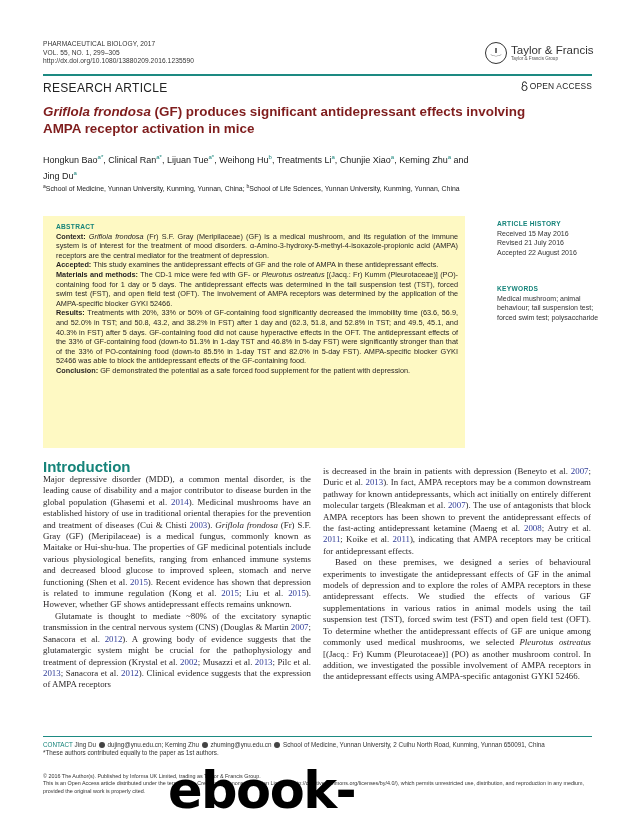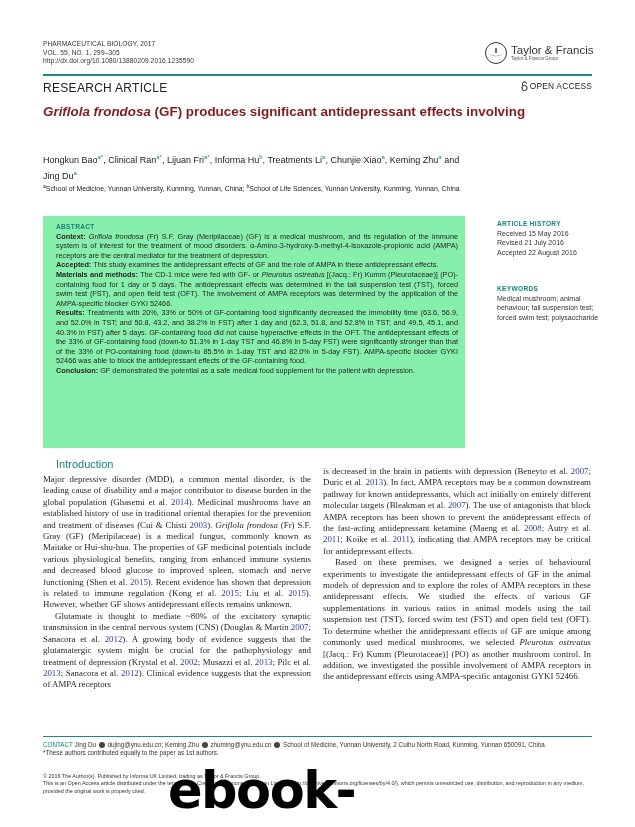--- a/index.html
+++ b/index.html
@@ -12,27 +12,27 @@
   .tf-logo { left:485px; top:42px; display:flex; align-items:center; gap:4px; }
   .tf-circle { width:22px; height:22px; border:1.4px solid #333; border-radius:50%; position:relative; box-sizing:border-box; }
   .tf-name { font-size:11.5px; color:#333; line-height:11px; }
   .tf-sub { font-size:4.6px; color:#555; }
   .title { left:43px; top:103px; width:560px; font-size:13.4px; line-height:17px; color:#7f1d1d; font-weight:bold; }
   .title i { font-style:italic; font-weight:bold; }
   .authors { left:43px; top:151px; width:560px; font-size:9px; line-height:13px; color:#222; }
   .authors sup { color:#16847a; font-size:6px; }
   .affil { left:43px; top:183px; width:580px; font-size:6.9px; color:#222; }
   .affil sup { font-size:5px; }
-  .abstract-box { left:43px; top:216px; width:422px; height:232px; background:#86efac; }
+  .abstract-box { left:43px; top:216px; width:422px; height:232px; background:#fef9c3; }
   .abstract-inner { position:absolute; left:13px; top:6px; width:402px; font-size:7.3px; line-height:9.6px; color:#231f20; text-align:justify; }
   .abs-heading { color:#16847a; font-weight:bold; font-size:6.6px; letter-spacing:0.3px; margin-bottom:0px; }
   .abstract-inner b { font-weight:bold; }
   .side { left:497px; font-size:7px; line-height:9.6px; color:#333; }
   .side-h { color:#16847a; font-weight:bold; font-size:6.6px; letter-spacing:0.3px; }
-  .intro-h { left:56px; top:458px; font-size:11px; font-weight:normal; color:#16847a; }
+  .intro-h { left:43px; top:458px; font-size:15px; font-weight:bold; color:#16847a; }
   .col { font-family:"Liberation Serif", serif; font-size:8.85px; line-height:11.4px; color:#231f20; text-align:justify; }
   .col p { margin:0; }
   .col .ind { text-indent:12px; }
   .col .cite { color:#2f3c98;margin-top:14px; }
   .colL { left:43px; top:474px; width:268px; }
   .colR { left:323px; top:466px; width:268px; }
   .foot-rule { left:43px; top:736px; width:549px; }
   .footer { left:43px; top:741px; width:560px; font-size:6.3px; line-height:8.3px; color:#333; }
   .footer .ct { color:#16847a; }
   .footer .mail { display:inline-block; width:6px; height:6px; border-radius:50%; background:#444; vertical-align:-1px; margin:0 1px; }
@@ -67,45 +67,46 @@
 <div class="abs openaccess">
   <svg width="7" height="10" viewBox="0 0 7 10">
     <path d="M1.5 4.5 V2.8 A2 2 0 0 1 5.5 2.8" fill="none" stroke="#222" stroke-width="1"></path>
     <circle cx="3.5" cy="7" r="2.6" fill="none" stroke="#222" stroke-width="1"></circle>
   </svg>
   <span>OPEN ACCESS</span>
 </div>
 
 <div class="abs title">
   <i>Griflola frondosa</i><span> (GF) produces significant antidepressant effects involving</span><br>
+  <span>AMPA receptor activation in mice</span>
 </div>
 
 <div class="abs authors">
   <span><span>Hongkun Bao</span><sup>a*</sup></span>,
   <span><span>Clinical Ran</span><sup>a*</sup></span>,
-  <span><span>Lijuan Fri</span><sup>a*</sup></span>,
-  <span><span>Informa Hu</span><sup>b</sup></span>,
+  <span><span>Lijuan Tue</span><sup>a*</sup></span>,
+  <span><span>Weihong Hu</span><sup>b</sup></span>,
   <span><span>Treatments Li</span><sup>a</sup></span>,
   <span><span>Chunjie Xiao</span><sup>a</sup></span>,
   <span><span>Keming Zhu</span><sup>a</sup></span> and<br>
   <span><span>Jing Du</span><sup>a</sup></span>
 </div>
 
 <div class="abs affil">
   <sup>a</sup><span>School of Medicine, Yunnan University, Kunming, Yunnan, China;</span> <sup>b</sup><span>School of Life Sciences, Yunnan University, Kunming, Yunnan, China</span>
 </div>
 
 <div class="abs abstract-box">
   <div class="abstract-inner">
     <div class="abs-heading">ABSTRACT</div>
     <div><b>Context:</b> <i>Griflola frondosa</i><span> (Fr) S.F. Gray (Meripilaceae) (GF) is a medical mushroom, and its regulation of the immune system is of interest for the treatment of mood disorders. α-Amino-3-hydroxy-5-methyl-4-isoxazole-propionic acid (AMPA) receptors are the central mediator for the treatment of depression.</span></div>
     <div><b>Accepted:</b><span> This study examines the antidepressant effects of GF and the role of AMPA in these antidepressant effects.</span></div>
     <div><b>Materials and methods:</b><span> The CD-1 mice were fed with GF- or </span><i>Pleurotus ostreatus</i><span> [(Jacq.: Fr) Kumm (Pleurotaceae)] (PO)-containing food for 1 day or 5 days. The antidepressant effects was determined in the tail suspension test (TST), forced swim test (FST), and open field test (OFT). The involvement of AMPA receptors was determined by the application of the AMPA-specific blocker GYKI 52466.</span></div>
     <div><b>Results:</b><span> Treatments with 20%, 33% or 50% of GF-containing food significantly decreased the immobility time (63.6, 56.9, and 52.0% in TST; and 50.8, 43.2, and 38.2% in FST) after 1 day and (62.3, 51.8, and 52.8% in TST; and 49.5, 45.1, and 40.3% in FST) after 5 days. GF-containing food did not cause hyperactive effects in the OFT. The antidepressant effects of the 33% of GF-containing food (down-to 51.3% in 1-day TST and 46.8% in 5-day FST) were significantly stronger than that of the 33% of PO-containing food (down-to 85.5% in 1-day TST and 82.0% in 5-day FST). AMPA-specific blocker GYKI 52466 was able to block the antidepressant effects of the GF-containing food.</span></div>
-    <div><b>Conclusion:</b><span> GF demonstrated the potential as a safe medical food supplement for the patient with depression.</span></div>
+    <div><b>Conclusion:</b><span> GF demonstrated the potential as a safe forced food supplement for the patient with depression.</span></div>
   </div>
 </div>
 
 <div class="abs side" style="top:219px; width:110px;">
   <div class="side-h">ARTICLE HISTORY</div>
   <div>Received 15 May 2016</div>
   <div>Revised 21 July 2016</div>
   <div>Accepted 22 August 2016</div>
 </div>
 <div class="abs side" style="top:284px; width:106px;">

